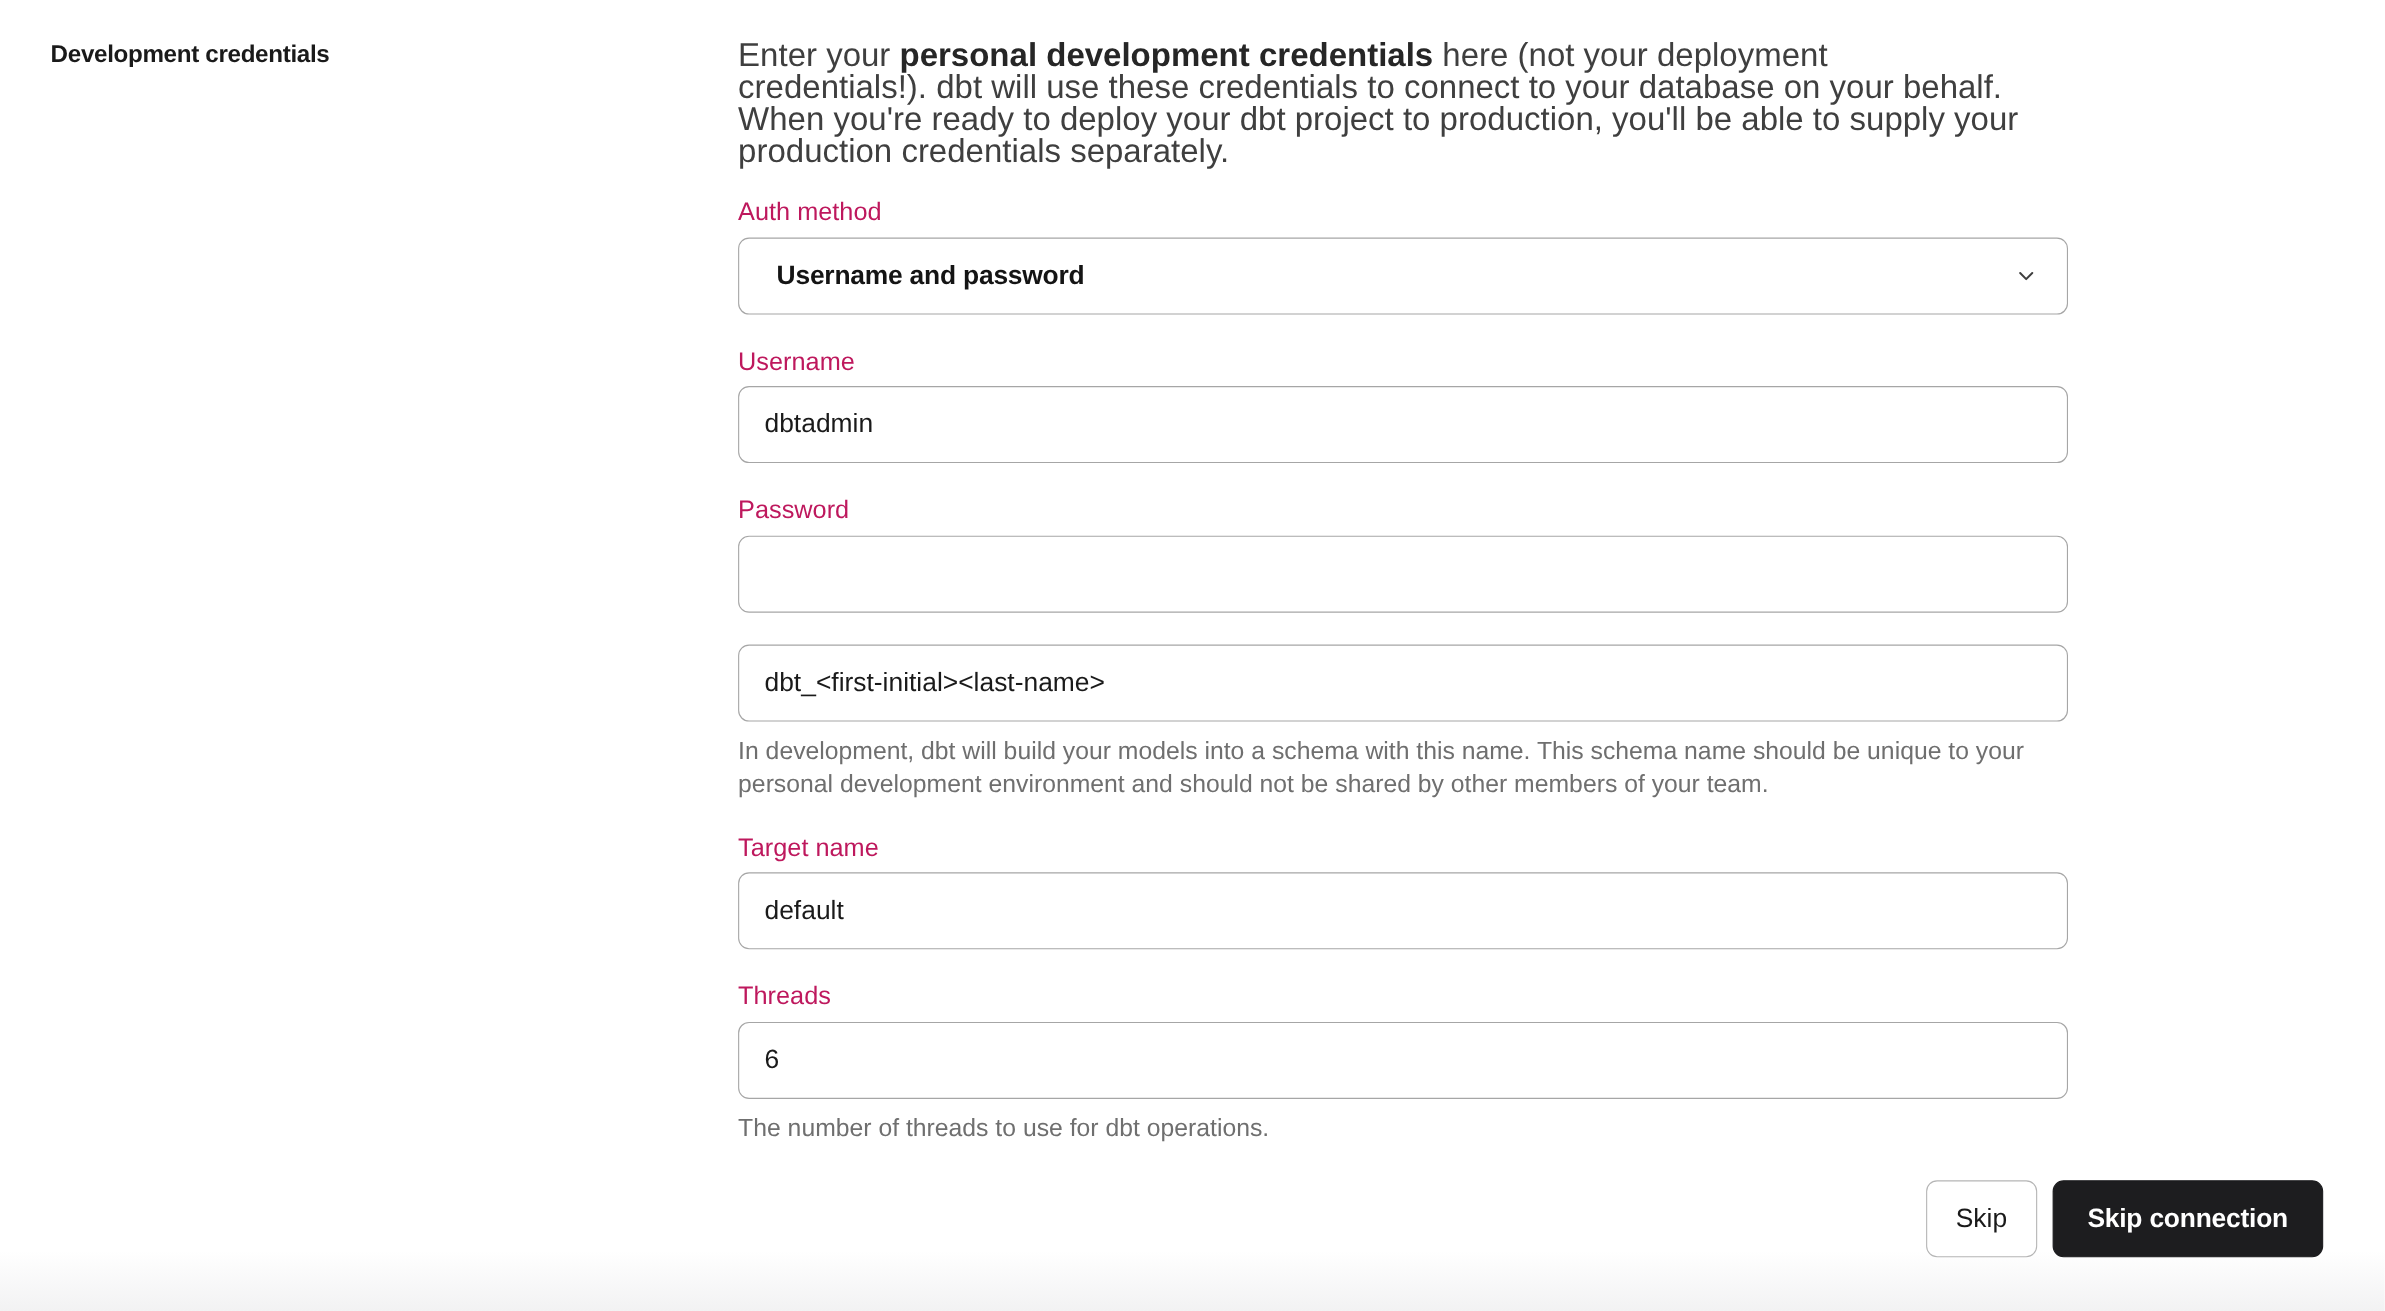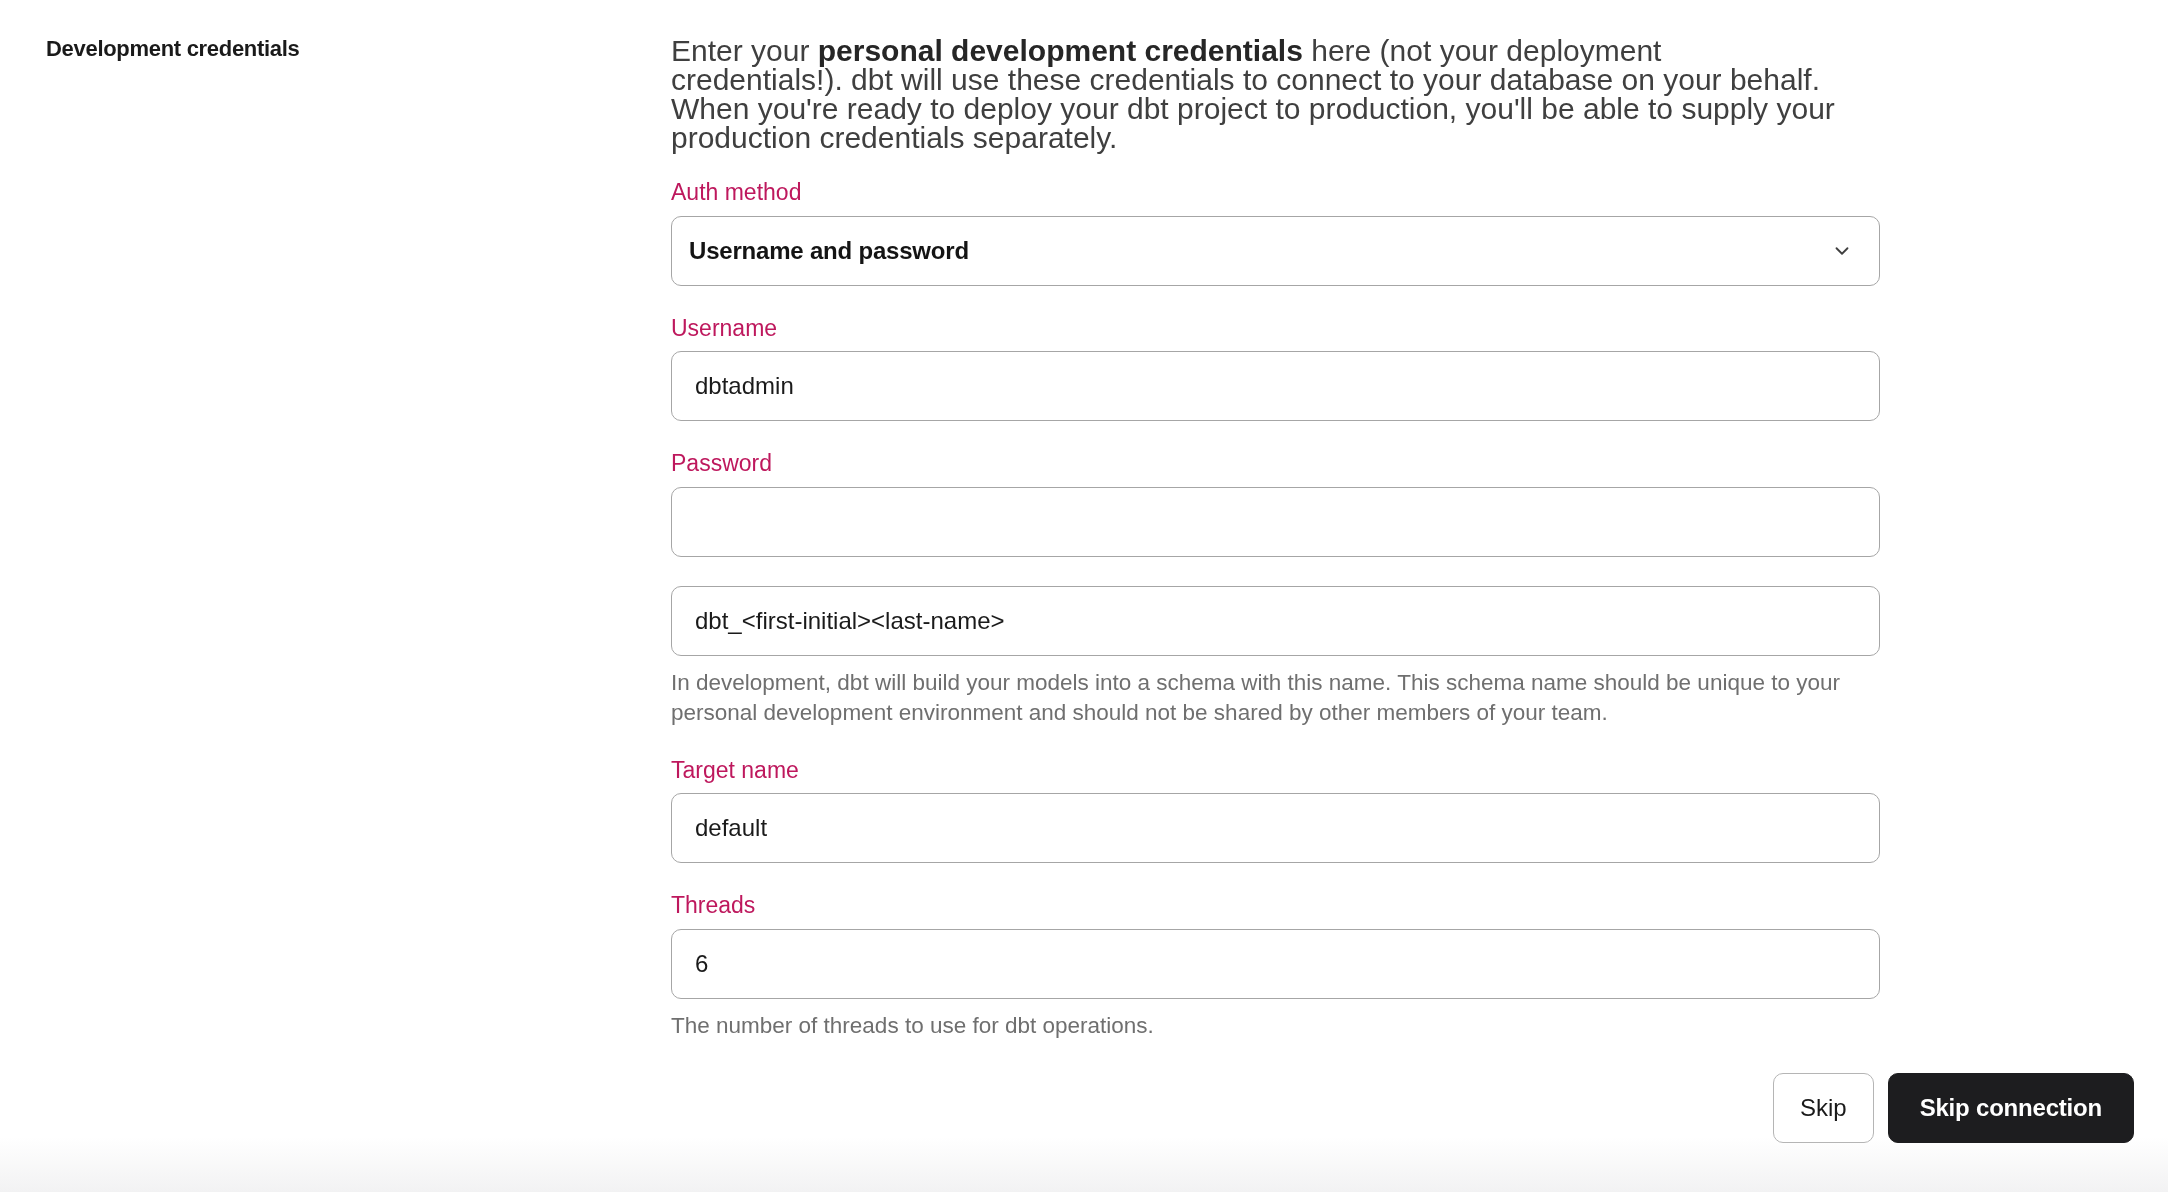--- a/index.html
+++ b/index.html
@@ -56,21 +56,21 @@
     font-size: 24px;
     color: #1a1a1a;
     outline: none;
   }
   .select-box {
     width: 100%;
     height: 70px;
     border: 1px solid #a6a6a6;
     border-radius: 10px;
     background: #ffffff;
-    padding: 0 26px 0 17px;
+    padding: 0 26px 0 34px;
     display: flex;
     align-items: center;
     justify-content: space-between;
     cursor: pointer;
   }
   .select-value {
     font-size: 24px;
     font-weight: 700;
     color: #141414;
     letter-spacing: -0.2px;
@@ -80,21 +80,21 @@
   .helper-text {
     font-size: 22.5px;
     line-height: 30px;
     color: #6f6f6f;
     margin-top: 12px;
     max-width: 1209px;
   }
 
   .actions {
     position: absolute;
-    right: 34px;
+    right: 56px;
     bottom: 49px;
     display: flex;
     gap: 14px;
     z-index: 2;
   }
   .btn {
     height: 70px;
     border-radius: 10px;
     font-family: "Liberation Sans", "DejaVu Sans", sans-serif;
     font-size: 24px;

